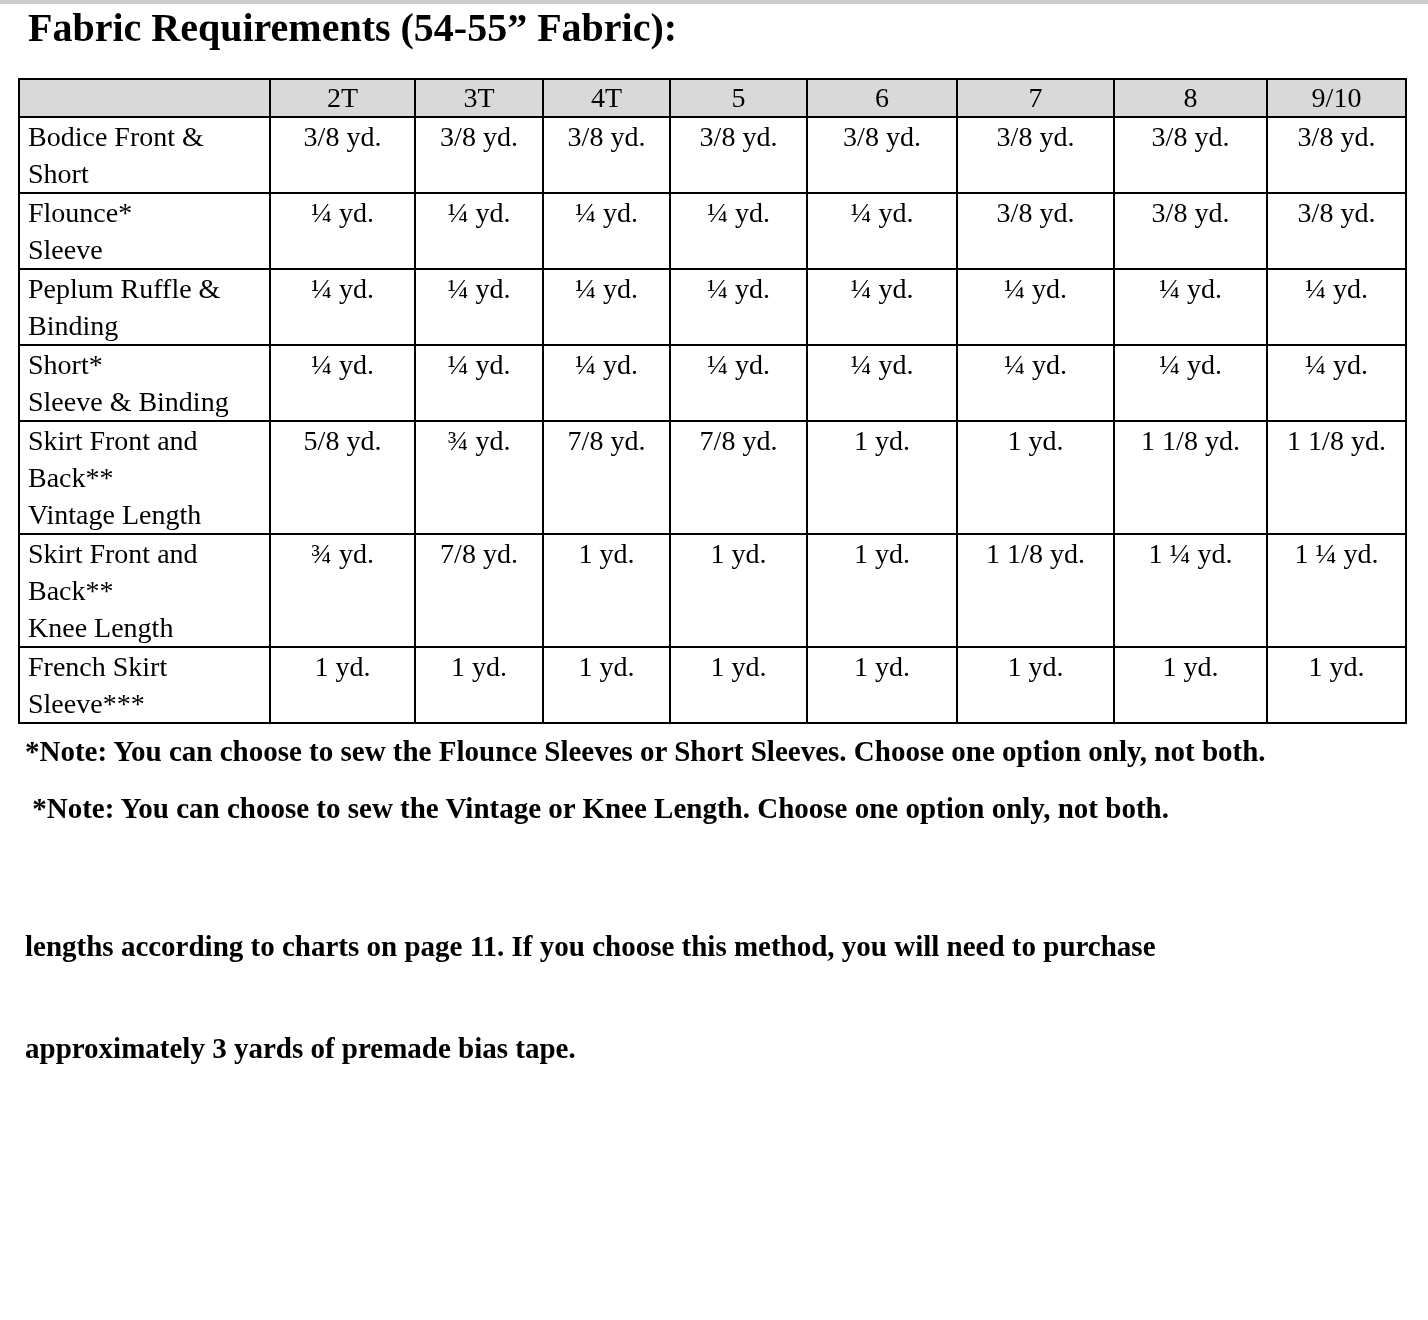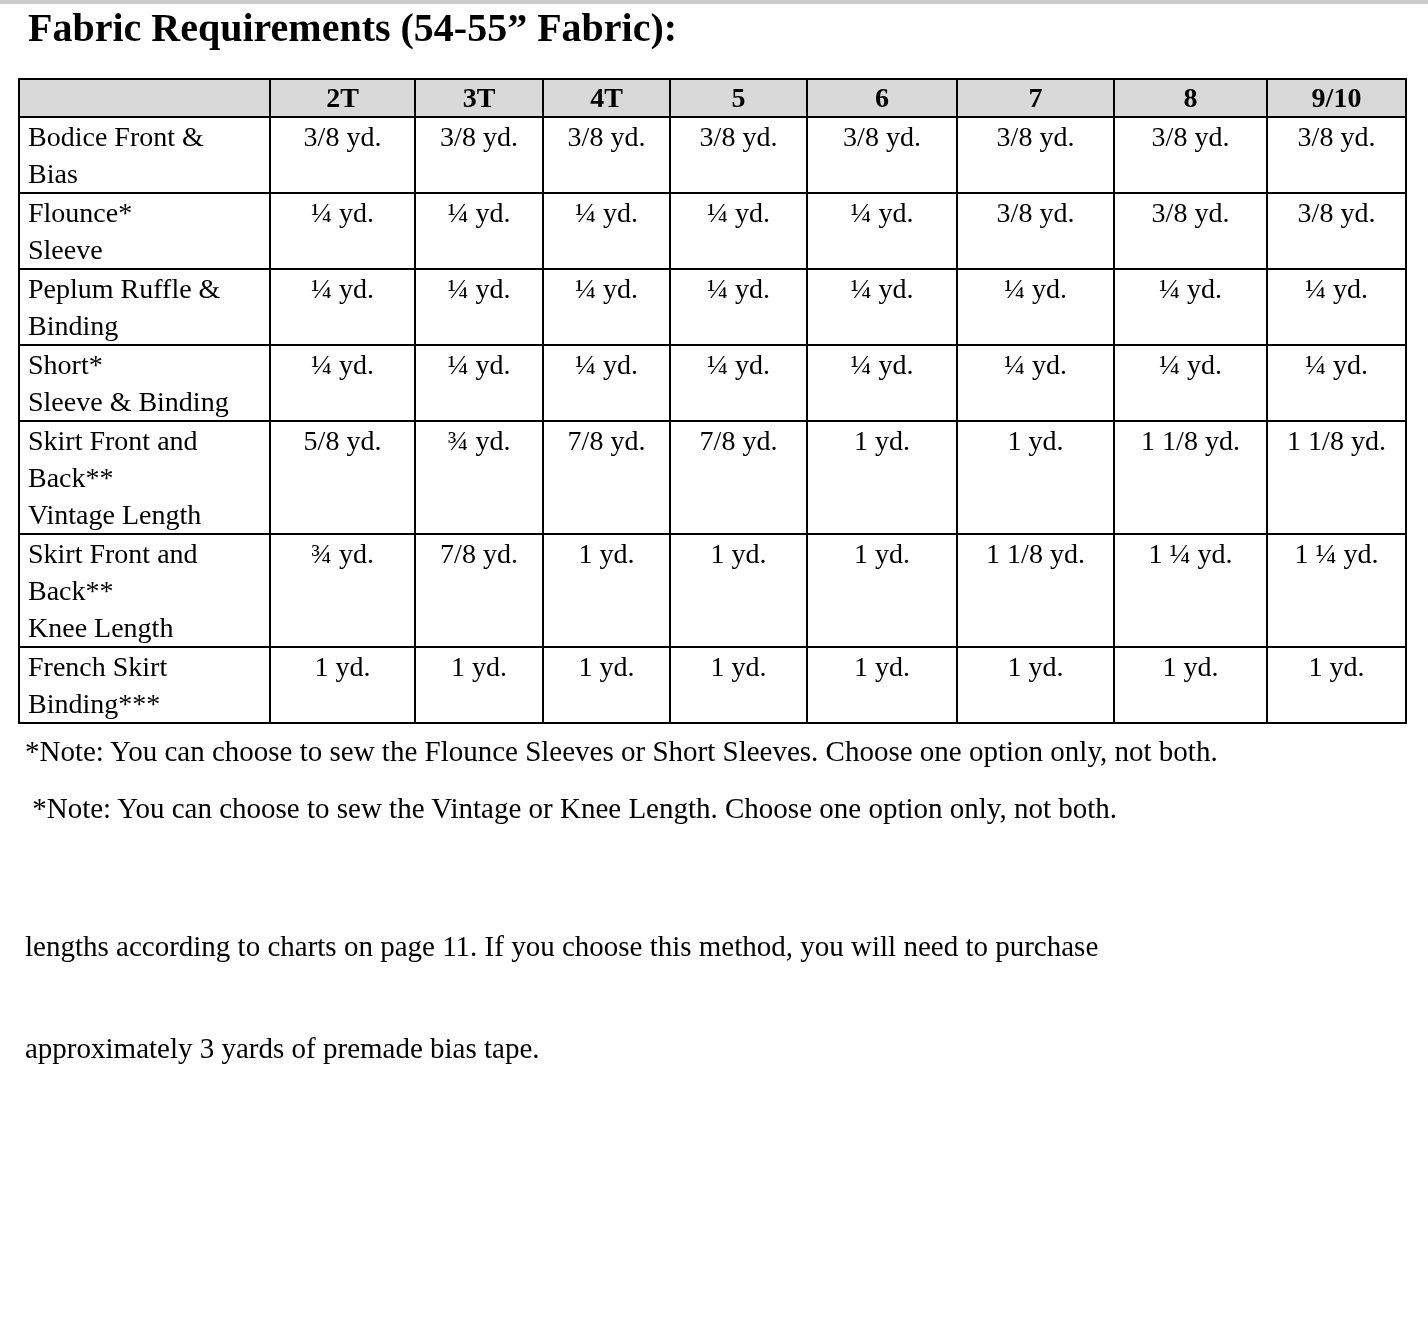--- a/index.html
+++ b/index.html
@@ -15,39 +15,39 @@
   }
   table.fabric-table{
     border-collapse:collapse;table-layout:fixed;
     margin:32px 0 0 18px;width:1387px;
     font-size:28px;
   }
   table.fabric-table td, table.fabric-table th{
     border:2px solid #000;overflow:hidden;
   }
   table.fabric-table thead th{
-    background:#d9d9d9;font-weight:bold;text-align:center;vertical-align:middle;
+    background:#d9d9d9;font-weight:normal;text-align:center;vertical-align:middle;
     height:34px;line-height:34px;
   }
   table.fabric-table tbody td{
     vertical-align:top;line-height:37px;padding:0;
   }
   table.fabric-table tbody td.row-label{
     text-align:left;padding-left:8px;padding-right:6px;
   }
   table.fabric-table tbody td.val{text-align:center;}
   table.fabric-table tbody tr.h2{height:74px;}
   table.fabric-table tbody tr.h3{height:110px;}
   table.fabric-table tbody tr.hlast{height:70px;}
   col.c0{width:251px;} col.c1{width:145px;} col.c2{width:128px;}
   col.c3{width:127px;} col.c4{width:137px;} col.c5{width:150px;}
   col.c6{width:157px;} col.c7{width:153px;} col.c8{width:139px;}
 
   .note{
-    font-weight:normal;font-size:29px;line-height:34px;margin-left:25px;
+    font-weight:bold;font-size:29px;line-height:34px;margin-left:25px;
     white-space:pre-wrap;
   }
   .note-1{margin-top:10px;}
   .note-2{margin-top:23px;}
   .note-3{margin-top:36px;width:1340px;}
 </style>
 </head>
 <body>
 
 <div class="top-strip"></div>
@@ -78,21 +78,21 @@
           <th>6</th>
           <th>7</th>
           <th>8</th>
           <th>9/10</th>
         </tr>
     </thead>
     <tbody id="table-body">
         <tr class="h2">
           <td class="row-label">
             <div>Bodice Front &amp;</div>
-            <div>Bias</div>
+            <div>Short</div>
           </td>
           <td class="val">3/8 yd.</td>
           <td class="val">3/8 yd.</td>
           <td class="val">3/8 yd.</td>
           <td class="val">3/8 yd.</td>
           <td class="val">3/8 yd.</td>
           <td class="val">3/8 yd.</td>
           <td class="val">3/8 yd.</td>
           <td class="val">3/8 yd.</td>
         </tr>
@@ -164,21 +164,21 @@
           <td class="val">1 yd.</td>
           <td class="val">1 yd.</td>
           <td class="val">1 yd.</td>
           <td class="val">1 1/8 yd.</td>
           <td class="val">1 ¼ yd.</td>
           <td class="val">1 ¼ yd.</td>
         </tr>
         <tr class="hlast">
           <td class="row-label">
             <div>French Skirt</div>
-            <div>Binding***</div>
+            <div>Sleeve***</div>
           </td>
           <td class="val">1 yd.</td>
           <td class="val">1 yd.</td>
           <td class="val">1 yd.</td>
           <td class="val">1 yd.</td>
           <td class="val">1 yd.</td>
           <td class="val">1 yd.</td>
           <td class="val">1 yd.</td>
           <td class="val">1 yd.</td>
         </tr>

